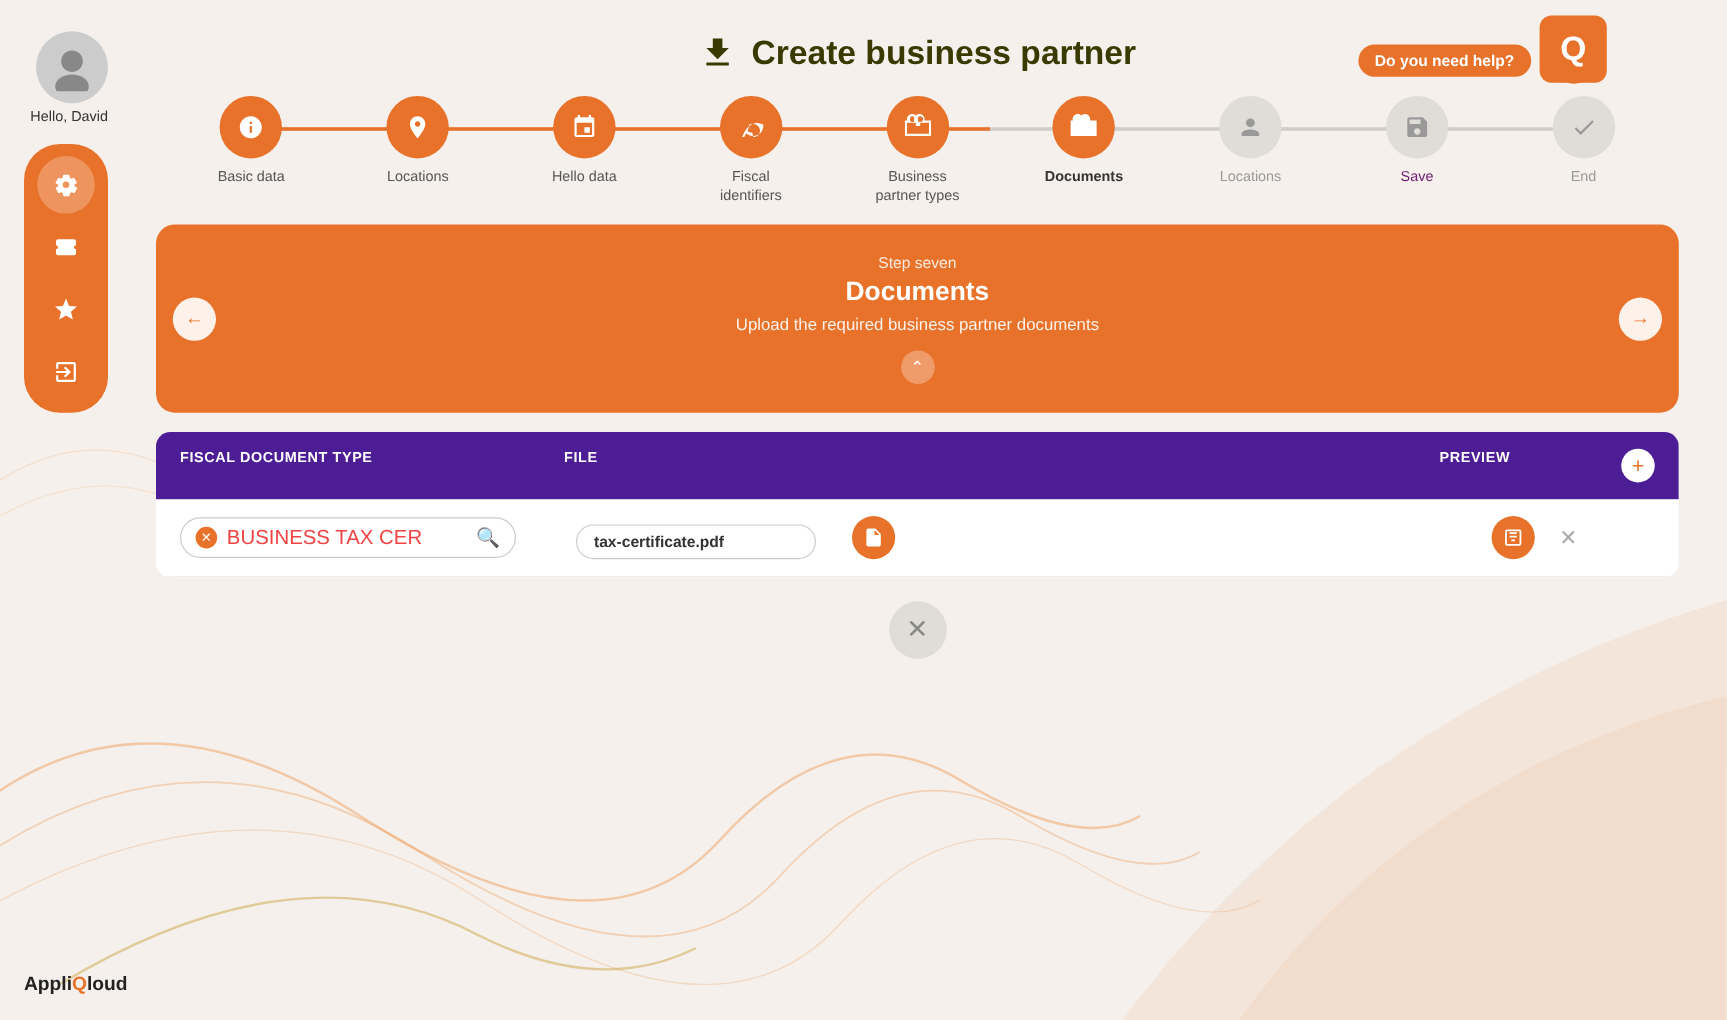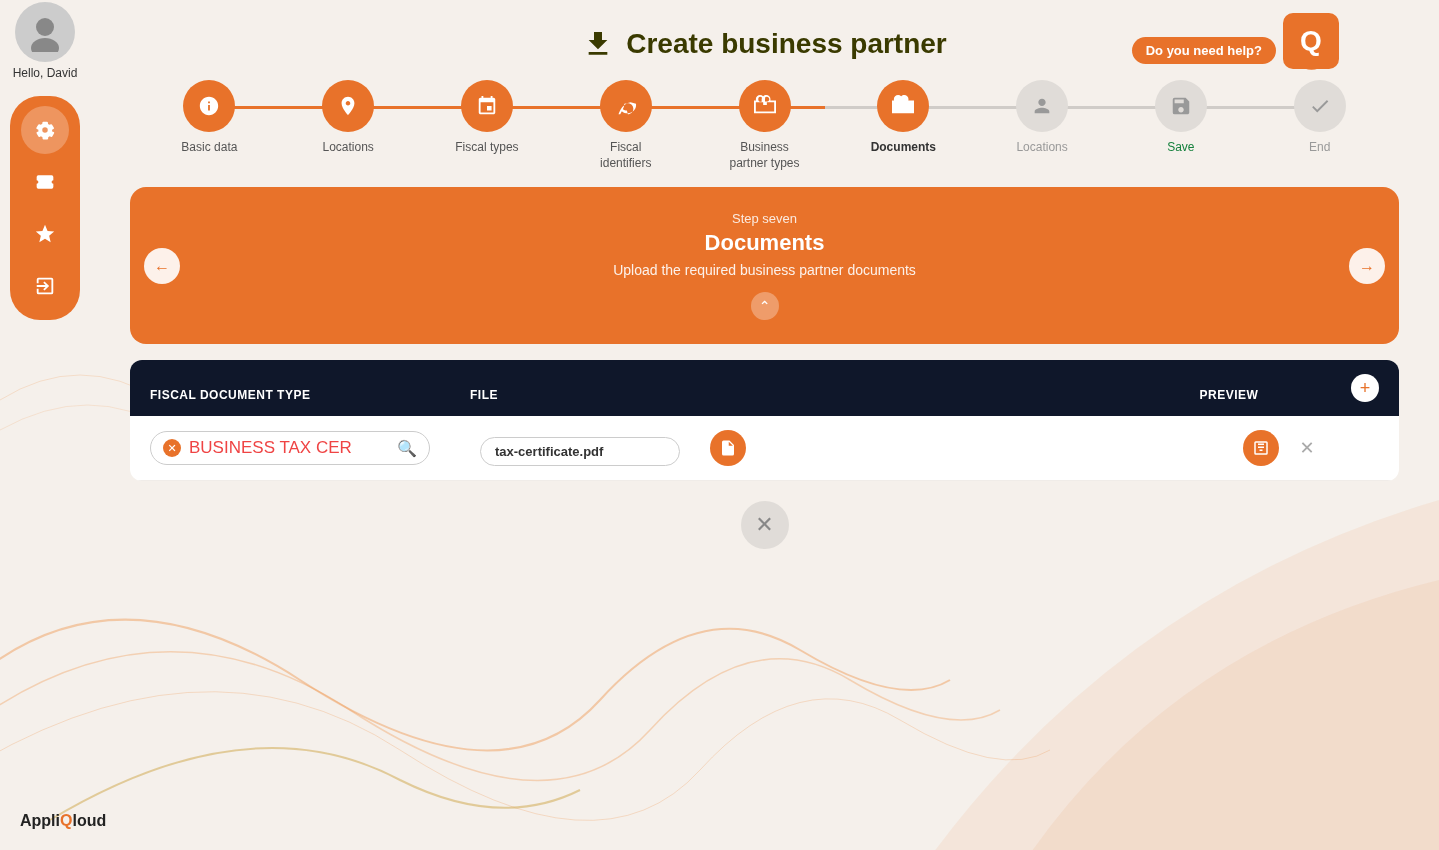--- a/index.html
+++ b/index.html
@@ -14,22 +14,22 @@
 
     
     .sidebar {
       position: absolute;
       left: 0;
       top: 0;
       width: 90px;
       height: 100%;
       display: flex;
       flex-direction: column;
-      align-items: center;
-      padding-top: 2px;
+      align-items: flex-end;
+      padding-top: 26px;
       z-index: 10;
     }
 
     .user-avatar {
       width: 60px;
       height: 60px;
       border-radius: 50%;
       background: #ccc;
       display: flex;
       align-items: center;
@@ -243,23 +243,23 @@
     }
 
     
     .docs-table {
       background: white;
       border-radius: 12px;
       overflow: hidden;
     }
 
     .docs-header {
-      background: #0f172a;
-      display: flex;
-      align-items: flex-end;
+      background: #4c1d95;
+      display: flex;
+      align-items: flex-start;
       padding: 14px 20px;
       color: white;
     }
 
     .docs-header-col {
       font-size: 12px;
       font-weight: 700;
       letter-spacing: 0.5px;
       text-transform: uppercase;
     }
@@ -529,21 +529,21 @@
       </div>
       <span class="step-label">Locations</span>
     </div>
 
     <div class="step">
       <div class="step-circle completed">
         <svg width="22" height="22" viewBox="0 0 24 24" fill="white">
             <path d="M17 12h-5v5h5v-5zM16 1v2H8V1H6v2H5c-1.11 0-1.99.9-1.99 2L3 19c0 1.1.89 2 2 2h14c1.1 0 2-.9 2-2V5c0-1.1-.9-2-2-2h-1V1h-2zm3 18H5V8h14v11z"></path>
           </svg>
       </div>
-      <span class="step-label">Fiscal types</span>
+      <span class="step-label">Hello data</span>
     </div>
 
     <div class="step">
       <div class="step-circle completed">
         <svg width="22" height="22" viewBox="0 0 24 24" fill="white">
             <path d="M17 8C8 10 5.9 16.17 3.82 21H5.71c.51-1.2 1.06-2.38 1.78-3.4C9.07 19.4 11.42 20 14 20c4.97 0 9-4.03 9-9 0-.47-.04-.94-.1-1.4L17 8zm-4 9c-1.7 0-3.23-.6-4.41-1.57C9.21 14.1 10 12.63 10 11c0-.5.07-.99.18-1.46C11.34 9.2 12.64 9 14 9c3.31 0 6 2.69 6 6s-2.69 6-6 6z"></path>
           </svg>
       </div>
       <span class="step-label">Fiscal identifiers</span>
     </div>
@@ -575,21 +575,21 @@
       <span class="step-label" style="color:#999;">Locations</span>
     </div>
 
 
     <div class="step">
       <div class="step-circle inactive">
         <svg width="22" height="22" viewBox="0 0 24 24" fill="#999">
             <path d="M17 3H5a2 2 0 00-2 2v14a2 2 0 002 2h14c1.1 0 2-.9 2-2V7l-4-4zm-5 16c-1.66 0-3-1.34-3-3s1.34-3 3-3 3 1.34 3 3-1.34 3-3 3zm3-10H5V5h10v4z"></path>
           </svg>
       </div>
-      <span class="step-label" style="color:#15803d;">Save</span>
+      <span class="step-label" style="color:#701a75;">Save</span>
     </div>
 
     <div class="step">
       <div class="step-circle inactive">
         <svg width="22" height="22" viewBox="0 0 24 24" fill="#999">
             <path d="M9 16.17L4.83 12l-1.42 1.41L9 19 21 7l-1.41-1.41z"></path>
           </svg>
       </div>
       <span class="step-label" style="color:#999;">End</span>
     </div>

